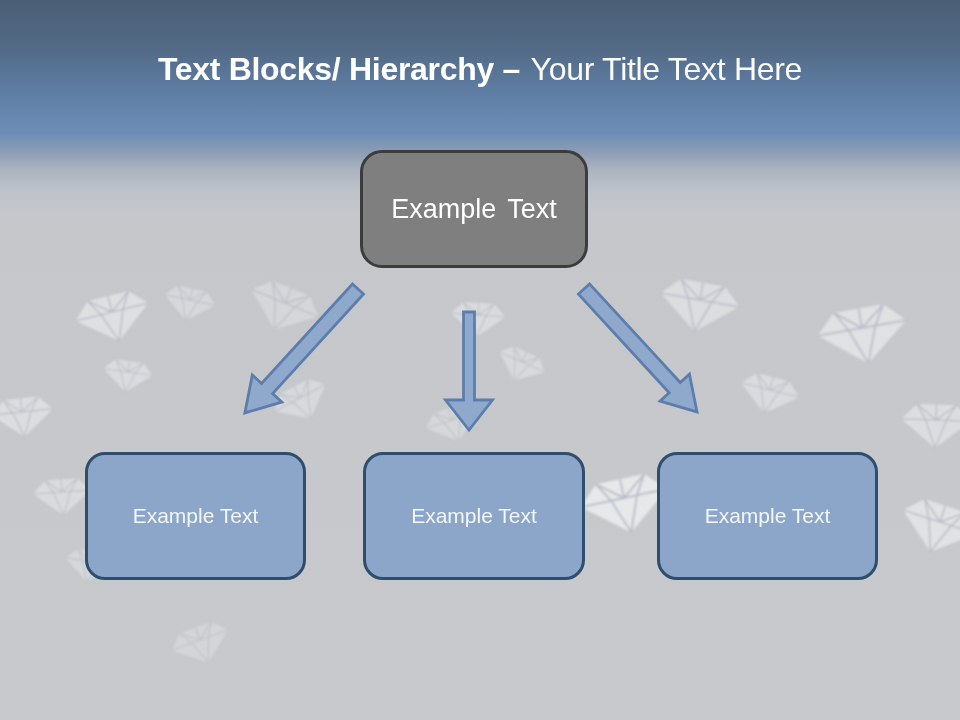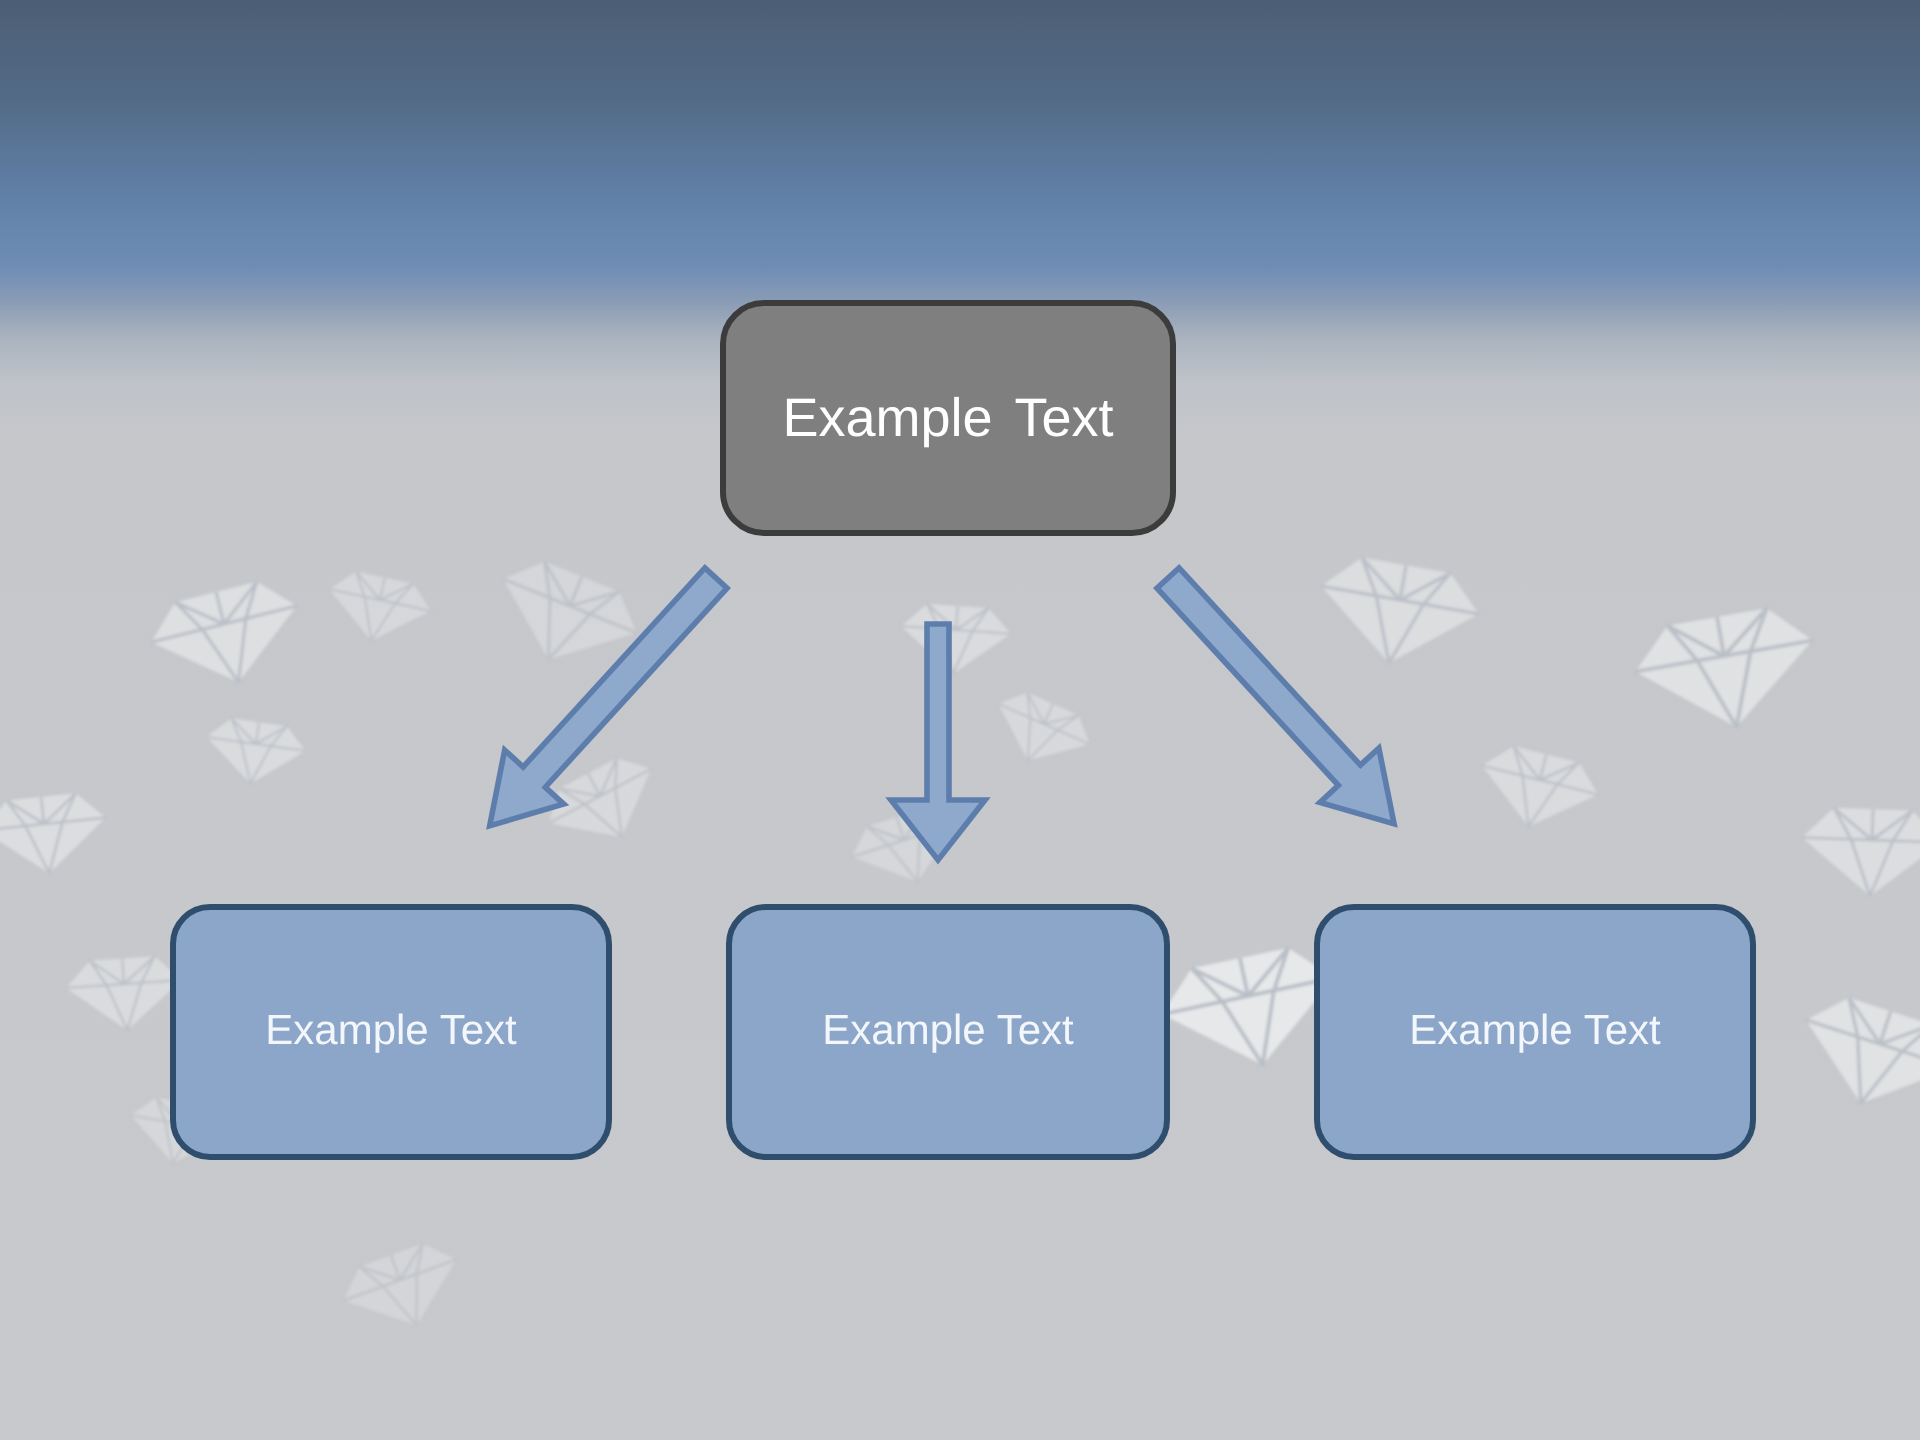--- a/index.html
+++ b/index.html
@@ -125,20 +125,23 @@
       <use href="#gem" transform="translate(936 420) scale(0.7)  rotate(2)" opacity="0.5"></use>
       <use href="#gem" transform="translate(624 498) scale(0.88) rotate(-12)" opacity="0.75"></use>
       <use href="#gem" transform="translate(240 468) scale(0.5)  rotate(6)" opacity="0.32"></use>
       <use href="#gem" transform="translate(62 492)  scale(0.58) rotate(-4)" opacity="0.45"></use>
       <use href="#gem" transform="translate(90 562)  scale(0.5)  rotate(10)" opacity="0.35"></use>
       <use href="#gem" transform="translate(940 522) scale(0.78) rotate(18)" opacity="0.6"></use>
       <use href="#gem" transform="translate(200 640) scale(0.6)  rotate(-20)" opacity="0.3"></use>
     </g>
   </svg>
 
+  <div class="title">
+    <span class="title-bold">Text Blocks/ Hierarchy –</span><span class="title-regular">Your Title Text Here</span>
+  </div>
 
   <div class="shape-box root-box">
     <span>Example Text</span>
   </div>
 
   <svg class="arrows" viewBox="0 0 960 720">
     <polygon class="arrow" transform="translate(358 289) rotate(132.4)" points="0,-7.5 134.8,-7.5 134.8,-20 167.8,0 134.8,20 134.8,7.5 0,7.5"></polygon>
     <polygon class="arrow" transform="translate(469 312) rotate(90)" points="0,-5.5 88,-5.5 88,-23.5 118,0 88,23.5 88,5.5 0,5.5"></polygon>
     <polygon class="arrow" transform="translate(584 289) rotate(47.4)" points="0,-7.5 134,-7.5 134,-20 167,0 134,20 134,7.5 0,7.5"></polygon>
   </svg>

